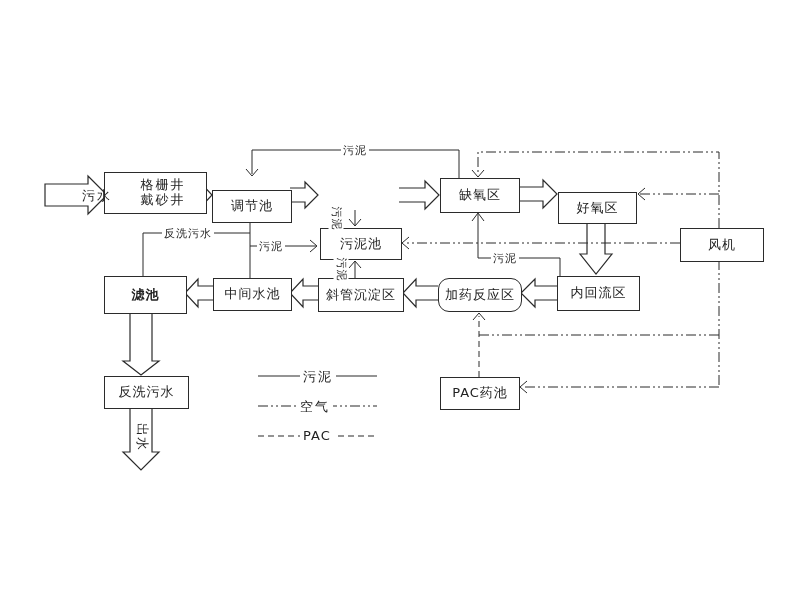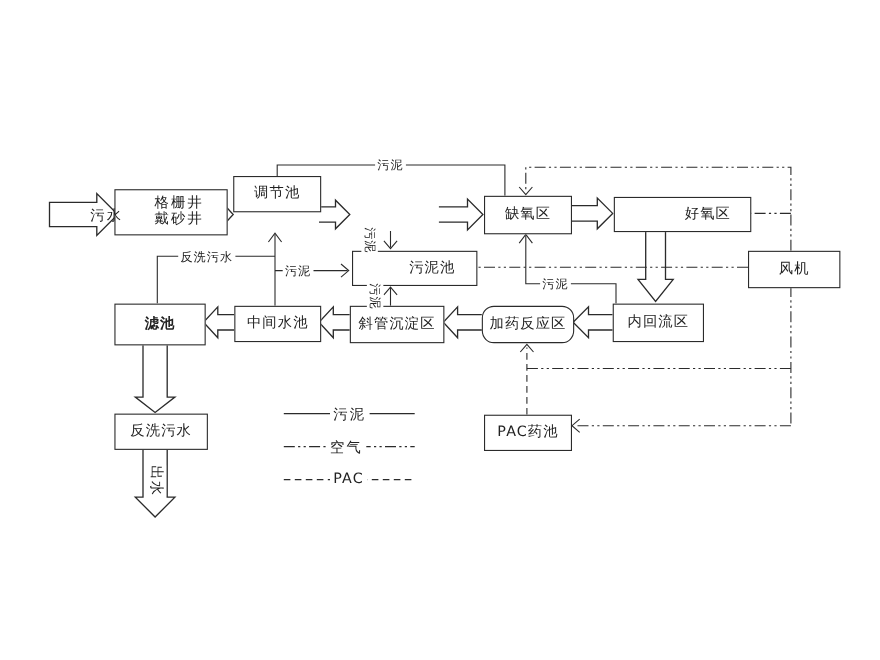--- a/index.html
+++ b/index.html
@@ -12,26 +12,26 @@
   .node.twoline{flex-direction:column;letter-spacing:2px;}
   .flabel{position:absolute;background:#ffffff;font-size:11px;letter-spacing:1px;
           padding:0 2px;z-index:3;white-space:nowrap;}
   .vlabel{position:absolute;background:#ffffff;font-size:11px;letter-spacing:1px;
           z-index:3;white-space:nowrap;transform:rotate(90deg);transform-origin:center center;}
   .inlet-text{position:absolute;font-size:13px;letter-spacing:2px;z-index:3;margin-left:28px;}
   .legend-label{position:absolute;background:#ffffff;font-size:13px;letter-spacing:2px;
           padding:0 3px;z-index:3;white-space:nowrap;}
   
   #n-grit{left:104px;top:172px;width:86px;height:40px;padding-left:15px;}
-  #n-regulating{left:212px;top:160px;width:78px;height:31px;}
+  #n-regulating{left:212px;top:190px;width:78px;height:31px;}
   #n-primary{left:320px;top:179px;width:79px;height:31px;}
   #n-anoxic{left:440px;top:178px;width:78px;height:33px;}
-  #n-aerobic{left:558px;top:179px;width:77px;height:30px;padding-left:46px;}
+  #n-aerobic{left:558px;top:192px;width:77px;height:30px;}
   #n-blower{left:680px;top:228px;width:82px;height:32px;}
-  #n-sludge{left:320px;top:228px;width:80px;height:30px;padding-left:32px;}
+  #n-sludge{left:320px;top:228px;width:80px;height:30px;}
   #n-reflux{left:557px;top:276px;width:81px;height:33px;}
   #n-dosing{left:438px;top:278px;width:82px;height:32px;border-radius:11px;}
   #n-inclined{left:318px;top:278px;width:84px;height:32px;}
   #n-intermediate{left:213px;top:278px;width:77px;height:31px;}
   #n-filter{left:104px;top:276px;width:81px;height:36px;font-weight:bold;}
   #n-uv{left:104px;top:376px;width:83px;height:31px;}
   #n-pac{left:440px;top:377px;width:78px;height:31px;}
 </style>
 </head>
 <body>

